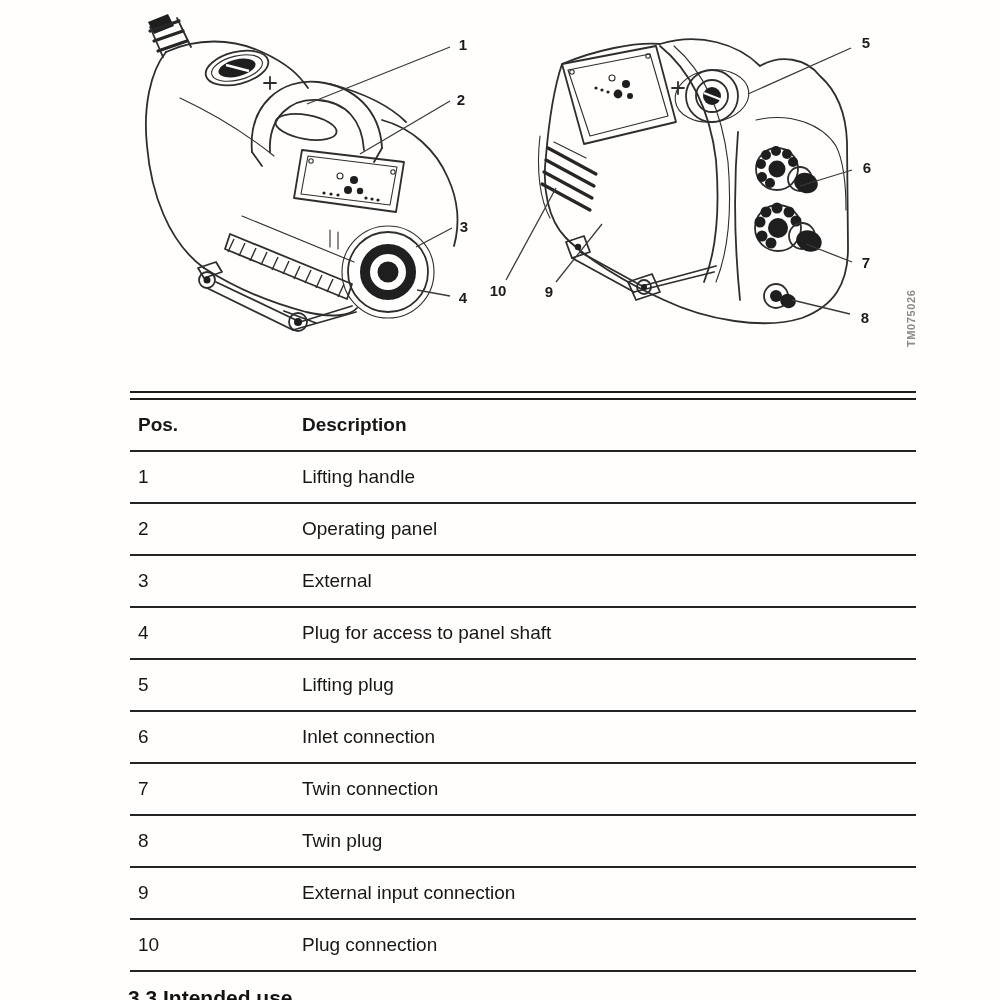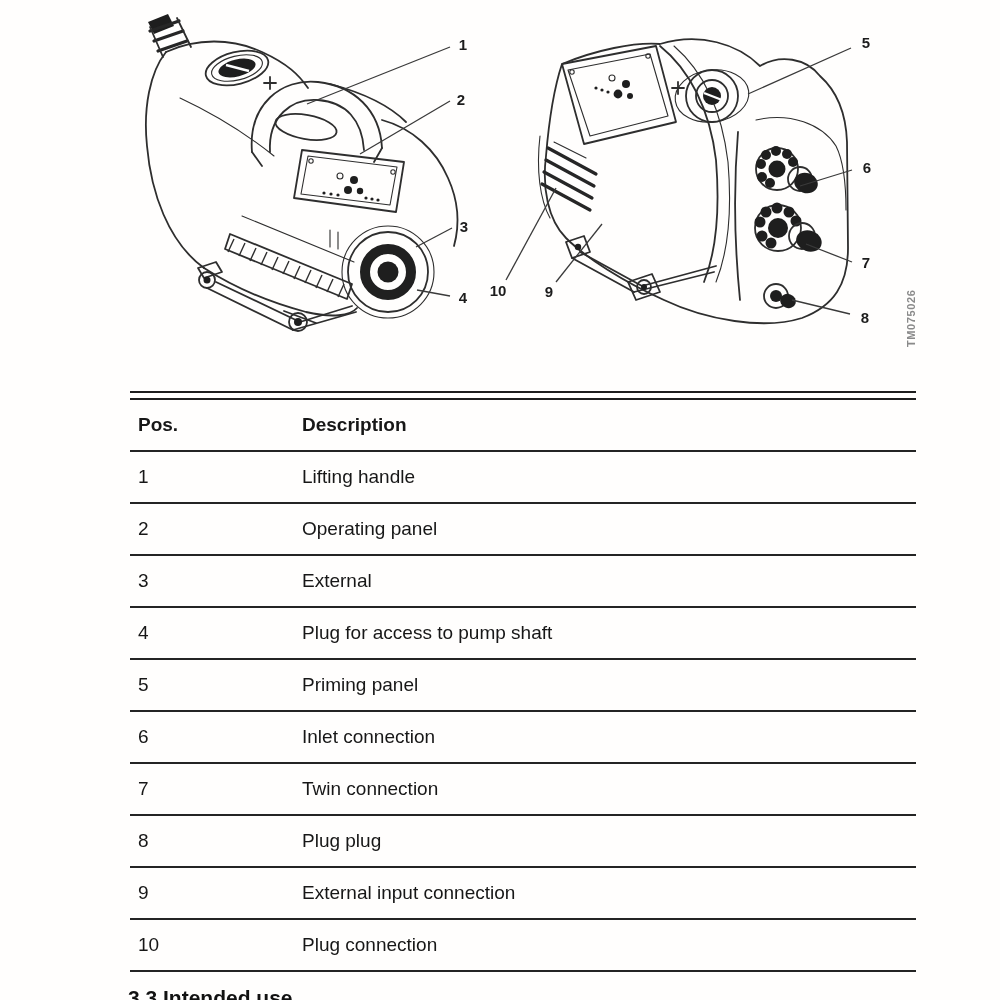--- a/index.html
+++ b/index.html
@@ -257,37 +257,37 @@
         <tr>
             <td>2</td>
             <td>Operating panel</td>
           </tr>
         <tr>
             <td>3</td>
             <td>External</td>
           </tr>
         <tr>
             <td>4</td>
-            <td>Plug for access to pump shaft</td>
+            <td>Plug for access to panel shaft</td>
           </tr>
         <tr>
             <td>5</td>
-            <td>Priming panel</td>
+            <td>Lifting plug</td>
           </tr>
         <tr>
             <td>6</td>
             <td>Inlet connection</td>
           </tr>
         <tr>
             <td>7</td>
             <td>Twin connection</td>
           </tr>
         <tr>
             <td>8</td>
-            <td>Plug plug</td>
+            <td>Twin plug</td>
           </tr>
         <tr>
             <td>9</td>
             <td>External input connection</td>
           </tr>
         <tr>
             <td>10</td>
             <td>Plug connection</td>
           </tr>
       </tbody>

